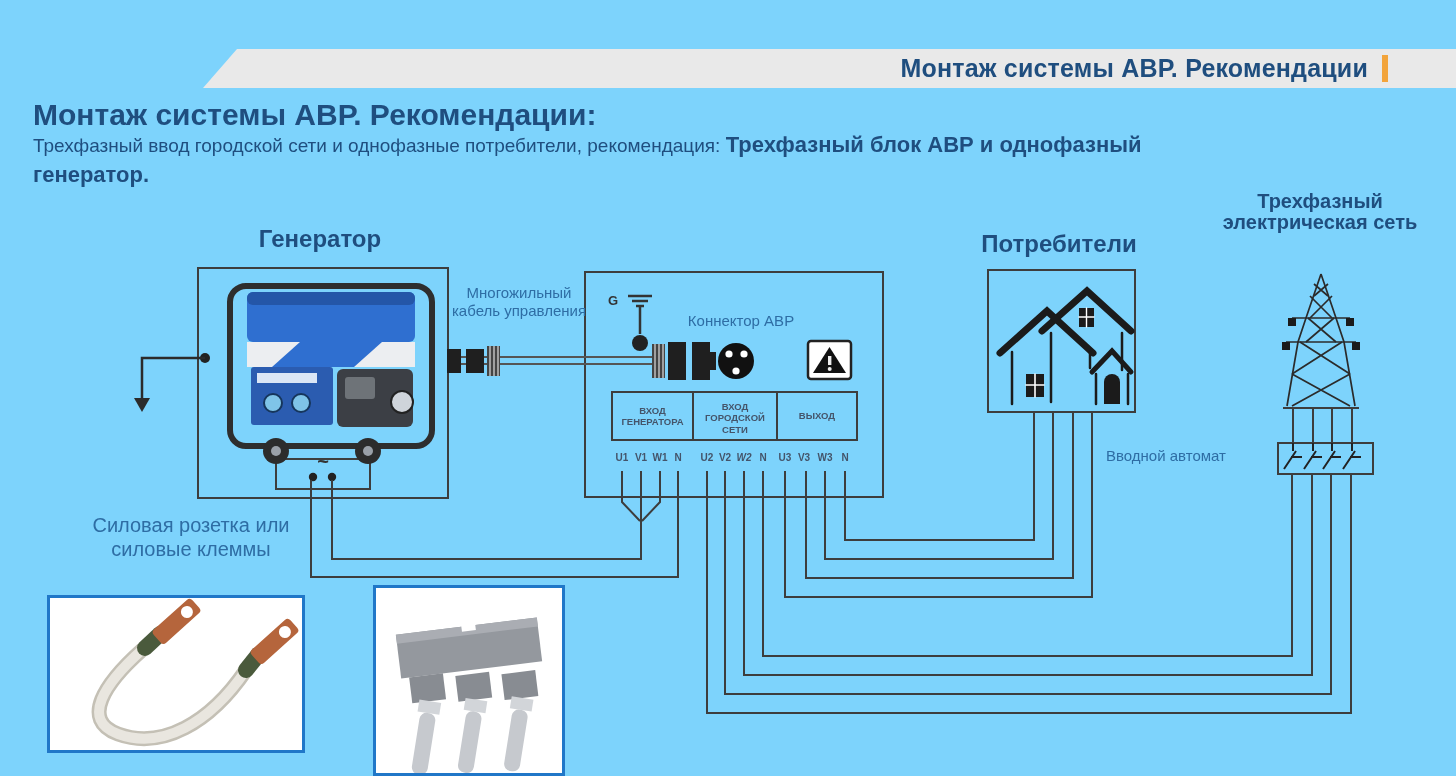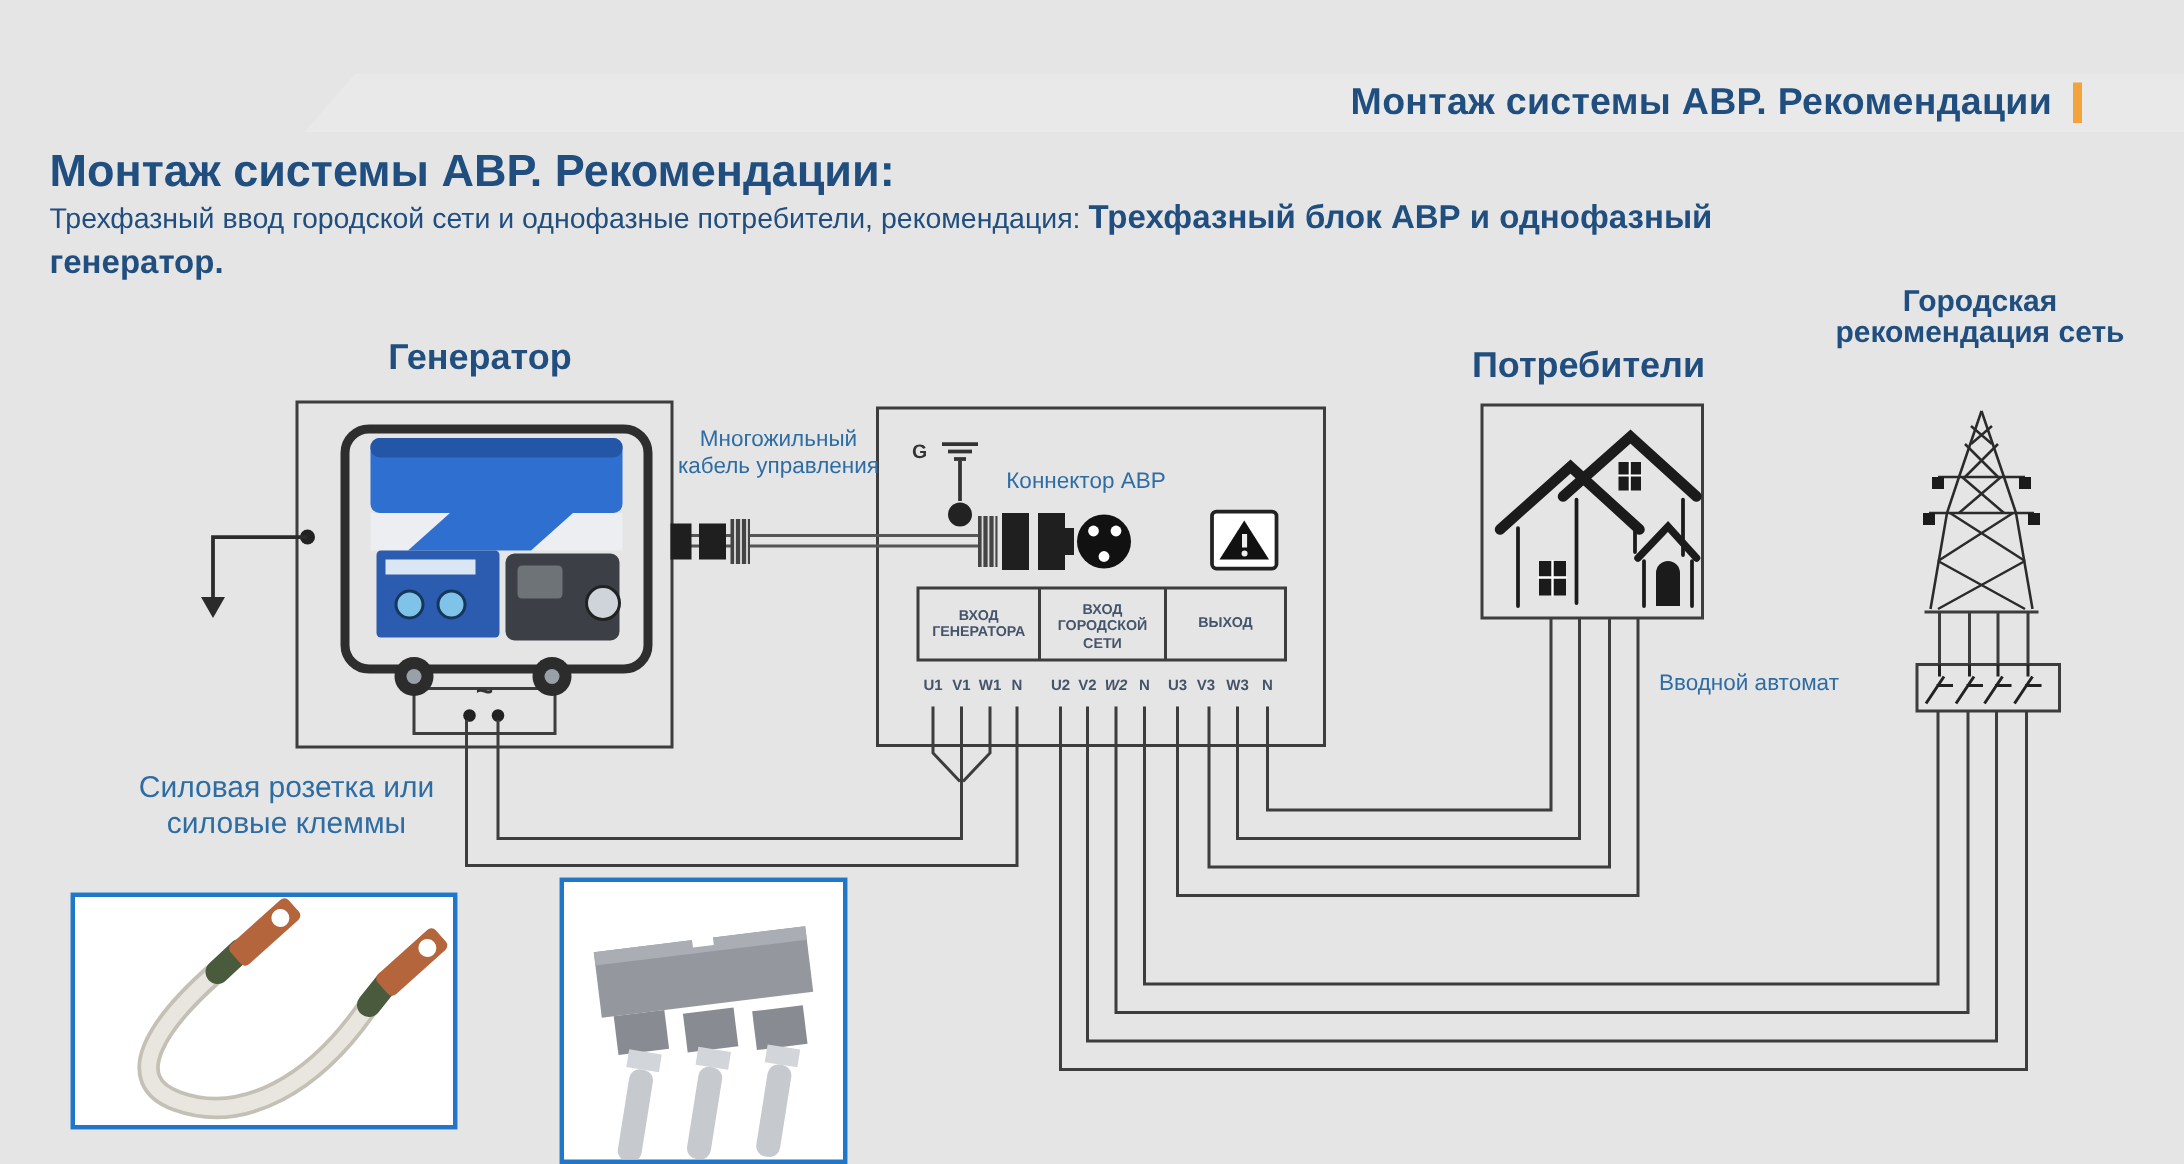--- a/index.html
+++ b/index.html
@@ -1,16 +1,16 @@
 <!DOCTYPE html>
 <html><head>
 <meta charset="utf-8">
 <style>
   html,body{margin:0;padding:0;background:#fff;}
-  .page{position:relative;width:1456px;height:776px;background:#e5e5e5;overflow:hidden;
+  .page{position:relative;width:1456px;height:776px;background:#7dd3fc;overflow:hidden;
         font-family:"Liberation Sans",sans-serif;}
   
   .band{position:absolute;left:203px;top:49px;width:1253px;height:39px;background:#e9e9e9;
         clip-path:polygon(34px 0,100% 0,100% 100%,0 100%);
         display:flex;align-items:center;justify-content:flex-end;gap:14px;padding-right:68px;box-sizing:border-box;}
   .band-title{color:#1f4e7f;font-weight:bold;font-size:25px;letter-spacing:.2px;}
   .accent-bar{width:6px;height:27px;background:#f2a43b;}
   
   .intro-title{position:absolute;left:33px;top:98px;color:#1f4e7f;font-weight:bold;font-size:30px;}
   .intro-text{position:absolute;left:33px;top:130px;width:1140px;color:#1f4e7f;font-size:19px;line-height:1.35;}
@@ -167,24 +167,24 @@
       <circle cx="402" cy="402" r="11" fill="#cfd4da" stroke="#222" stroke-width="2"></circle>
       <circle cx="276" cy="451" r="13" fill="#2c2c2c"></circle>
         <circle cx="276" cy="451" r="5" fill="#9aa0a8"></circle>
       <circle cx="368" cy="451" r="13" fill="#2c2c2c"></circle>
         <circle cx="368" cy="451" r="5" fill="#9aa0a8"></circle>
     </g>
   </svg>
 
   <div class="title" style="left:200px;top:226px;width:240px;">Генератор</div>
   <div class="title" style="left:939px;top:231px;width:240px;">Потребители</div>
-  <div class="title" style="left:1220px;top:191px;width:200px;font-size:20px;">Городская рекомендация сеть</div>
+  <div class="title" style="left:1220px;top:191px;width:200px;font-size:20px;">Трехфазный электрическая сеть</div>
 
   <div class="lbl" style="left:449px;top:284px;width:140px;">Многожильный кабель управления</div>
-  <div class="lbl" style="left:654px;top:312px;width:140px;">Коннектор АВР</div>
+  <div class="lbl" style="left:671px;top:312px;width:140px;">Коннектор АВР</div>
   <div class="lbl" style="left:1106px;top:447px;width:160px;text-align:left;">Вводной автомат</div>
   <div class="lbl" style="left:85px;top:514px;width:212px;font-size:20px;">Силовая розетка или силовые клеммы</div>
 
   <div class="gsym">G</div>
   <div class="tilde">~</div>
 
   <div class="cell" style="left:612px;top:392px;width:81px;height:48px;">ВХОД ГЕНЕРАТОРА</div>
   <div class="cell" style="left:693px;top:392px;width:84px;height:52px;padding:0 8px;box-sizing:border-box;">ВХОД ГОРОДСКОЙ СЕТИ</div>
   <div class="cell" style="left:777px;top:392px;width:80px;height:48px;">ВЫХОД</div>
 

